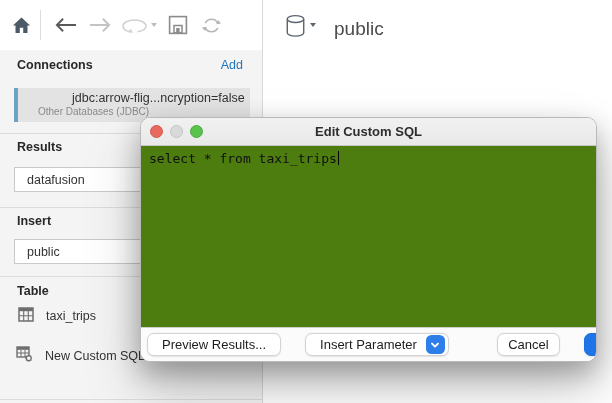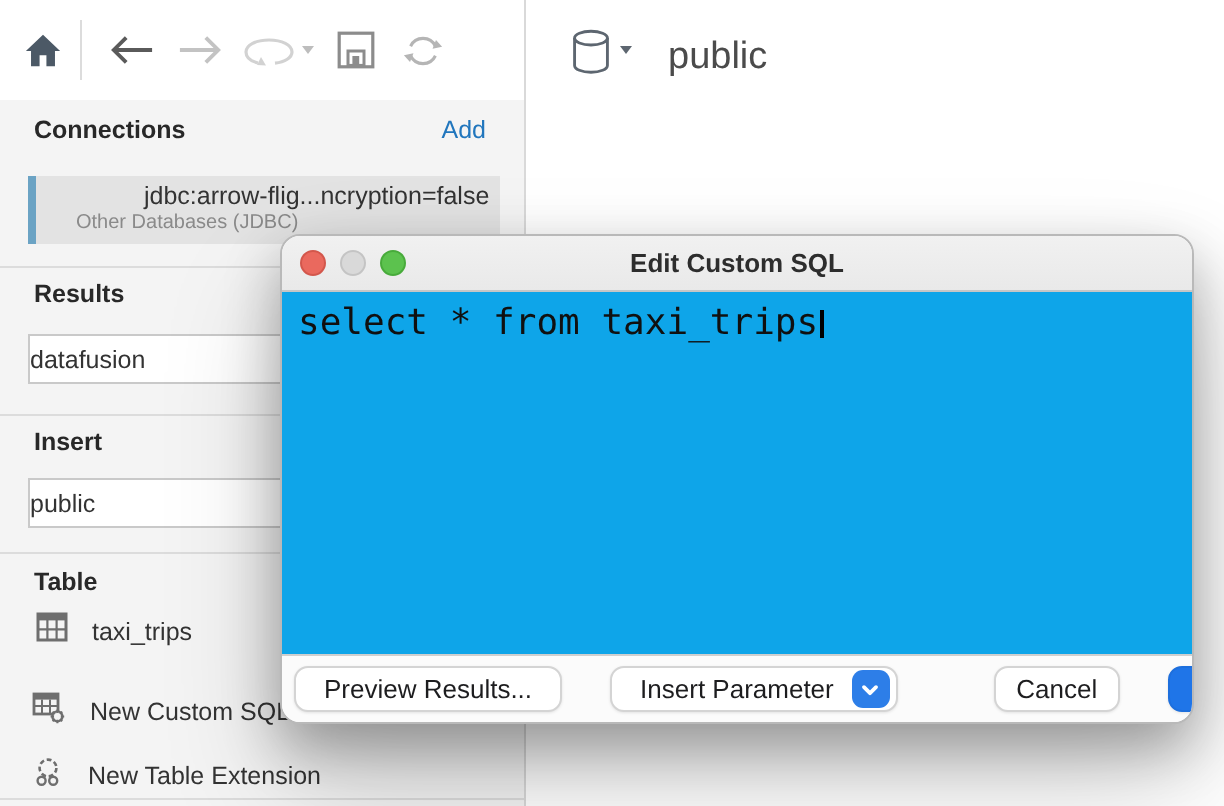--- a/index.html
+++ b/index.html
@@ -23,21 +23,21 @@
   .conn-title{font-size:12.5px;font-weight:bold;color:#282828;}
   .add-link{font-size:12.5px;color:#2176bd;cursor:pointer;}
 
   .conn-item{position:absolute;left:14px;top:38px;width:236px;height:34px;background:#e3e3e3;
              border-left:4px solid #6ba3c4;box-sizing:border-box;padding:3px 0 0 10px;}
   .conn-item-title{font-size:12.5px;color:#333;white-space:nowrap;margin-left:44px;}
   .conn-item-sub{font-size:10px;color:#8a8a8a;padding-left:10px;margin-top:1px;white-space:nowrap;}
 
   .select-box{position:absolute;left:14px;width:236px;height:25px;background:#fff;
               border:1px solid #c9c9c9;box-sizing:border-box;display:flex;align-items:center;
-              padding-left:0;font-size:12.5px;color:#333;}
+              padding-left:12px;font-size:12.5px;color:#333;}
 
   .tbl-row{position:absolute;left:16px;display:flex;align-items:center;gap:12px;height:22px;}
   .tbl-row-label{font-size:12.5px;color:#333;white-space:nowrap;}
 
   
   .main{position:absolute;left:263px;top:0;right:0;height:403px;background:#fff;}
   .main-header{position:absolute;left:22px;top:14px;display:flex;align-items:center;}
   .main-title{font-size:19px;color:#4b4b4b;margin-left:18px;}
   .db-caret{width:0;height:0;border-left:3.5px solid transparent;border-right:3.5px solid transparent;
             border-top:4.5px solid #5d6670;margin-left:4px;margin-top:-8px;}
@@ -46,22 +46,22 @@
   .dialog{position:absolute;left:140px;top:117px;width:457px;height:245px;background:#fff;
           border:1px solid #b9b9b9;border-radius:10px;box-sizing:border-box;overflow:hidden;
           box-shadow:0 12px 28px rgba(0,0,0,.30),0 30px 60px rgba(0,0,0,.18);}
   .dlg-titlebar{position:absolute;left:0;top:0;right:0;height:27px;
                 background:linear-gradient(#f1f1f1,#e9e9e9);border-bottom:1px solid #c6c6c6;}
   .dlg-title{position:absolute;left:0;right:0;top:0;height:27px;line-height:27px;text-align:center;
              font-size:13px;font-weight:bold;color:#2d2d2d;}
   .lights{position:absolute;left:9px;top:7px;display:flex;gap:7px;}
   .light{width:13px;height:13px;border-radius:50%;box-sizing:border-box;}
 
-  .dlg-body{position:absolute;left:0;top:28px;right:0;bottom:34px;background:#0ea5e9;
-            padding:5px 8px;font-family:"DejaVu Sans Mono",monospace;font-size:18px;color:#101010;}
+  .dlg-body{position:absolute;left:0;top:28px;right:0;bottom:34px;background:#4d7c0f;
+            padding:5px 8px;font-family:"DejaVu Sans Mono",monospace;font-size:13px;color:#101010;}
   .text-caret{display:inline-block;width:1.5px;height:14px;background:#000;vertical-align:-2px;margin-left:1px;}
 
   .dlg-footer{position:absolute;left:0;right:0;bottom:0;height:34px;background:#fbfbfb;
               border-top:1px solid #cfcfcf;display:flex;align-items:center;padding:0 6px;gap:24px;box-sizing:border-box;}
   .btn{height:23px;border:1px solid #d4d4d4;border-radius:7px;background:#fff;font-size:13px;color:#1d1d1f;
        display:flex;align-items:center;justify-content:center;padding:0 14px;box-sizing:border-box;
        box-shadow:0 .5px 1.5px rgba(0,0,0,.10);cursor:pointer;white-space:nowrap;}
   .btn-insert{padding-right:3px;gap:9px;}
   .chev-box{width:19px;height:19px;border-radius:5.5px;background:#2d7ee8;display:flex;
             align-items:center;justify-content:center;}
@@ -165,30 +165,20 @@
             <rect x="1" y="1" width="12" height="2.8" fill="#6e6e6e"></rect>
             <path d="M1 7 H13 M5 3.8 V11 M9 3.8 V11" stroke="#6e6e6e" stroke-width="1" fill="none"></path>
             <circle cx="12.7" cy="12.2" r="2.5" fill="#f4f4f4" stroke="#6e6e6e" stroke-width="1.2"></circle>
             <path d="M12.7 8.8 V15.6 M9.3 12.2 H16.1 M10.3 9.8 L15.1 14.6 M10.3 14.6 L15.1 9.8" stroke="#6e6e6e" stroke-width="1"></path>
             <circle cx="12.7" cy="12.2" r="1.7" fill="#f4f4f4"></circle>
           </svg>
         </span>
         <span class="tbl-row-label">New Custom SQL</span>
       </div>
 
-      <div class="tbl-row" style="top:327px">
-        <span>
-          <svg width="16" height="16" viewBox="0 0 16 16">
-            <circle cx="8" cy="6" r="4.2" fill="none" stroke="#6e6e6e" stroke-width="1.3" stroke-dasharray="2.4 1.4"></circle>
-            <circle cx="4.8" cy="12.4" r="2" fill="none" stroke="#6e6e6e" stroke-width="1.2"></circle>
-            <circle cx="10.6" cy="12.4" r="2" fill="none" stroke="#6e6e6e" stroke-width="1.2"></circle>
-          </svg>
-        </span>
-        <span class="tbl-row-label">New Table Extension</span>
-      </div>
 
       <div class="divider" style="top:349px"></div>
     </div>
   </div>
 
   <div class="main">
     <div class="main-header">
       <span>
         <svg width="21" height="25" viewBox="0 0 22 26">
           <ellipse cx="11" cy="5.2" rx="8.6" ry="3.6" fill="none" stroke="#5d6670" stroke-width="1.5"></ellipse>

